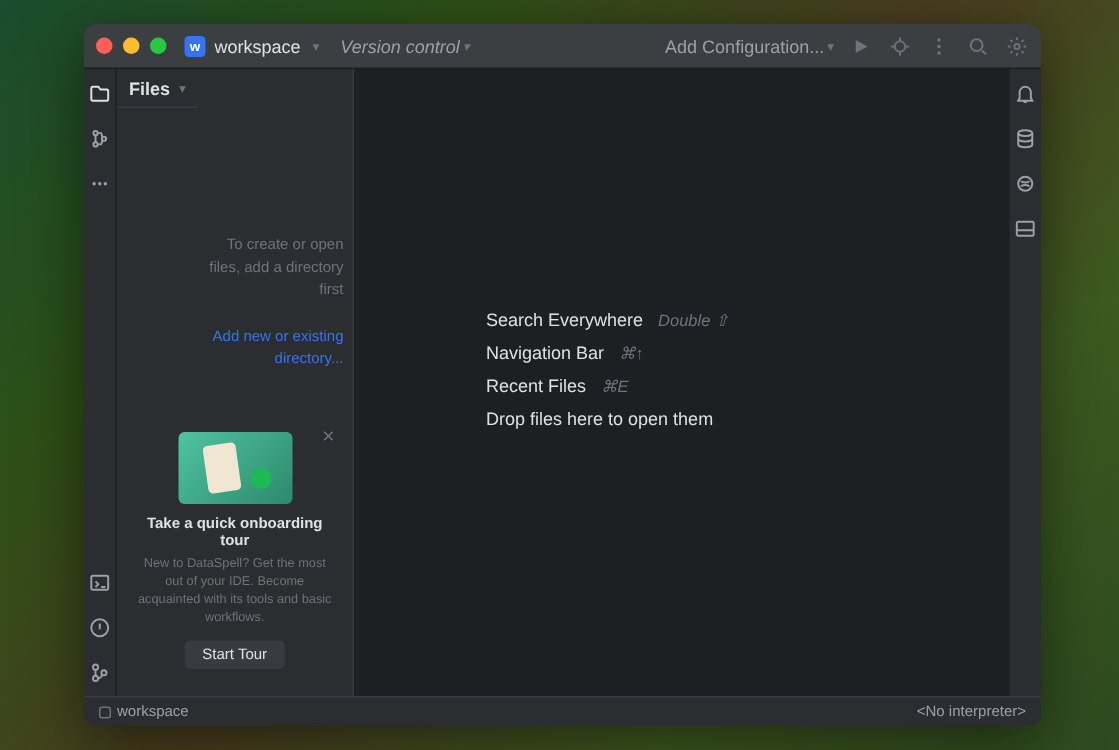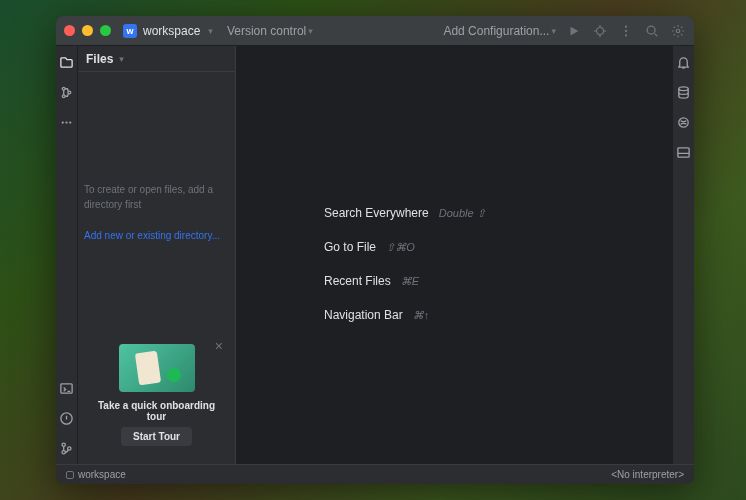--- a/index.html
+++ b/index.html
@@ -38,45 +38,45 @@
 .tl-red { background: #ff5f57; }
 .tl-yellow { background: #febc2e; }
 .tl-green { background: #28c840; }
 .proj-badge {
   width: 14px; height: 14px; background: #3574f0; border-radius: 3px;
   display: flex; align-items: center; justify-content: center;
   color: #fff; font-size: 9px; font-weight: 600;
 }
 .proj-name { color: #dfe1e5; font-size: 12px; }
 .chevron { color: #6f737a; font-size: 9px; margin-left: 2px; }
-.vcs { color: #9da0a8; font-size: 12px; margin-left: 8px; display: flex; align-items: center; }
+.vcs { color: #9da0a8; font-size: 12px; margin-left: 8px; display: flex; align-items: center; font-style: italic; }
 .titlebar-right { margin-left: auto; display: flex; align-items: center; gap: 10px; }
 .add-config { color: #9da0a8; font-size: 12px; display: flex; align-items: center; cursor: pointer; }
 .tb-icon { width: 16px; height: 16px; display: flex; align-items: center; justify-content: center; color: #6f737a; cursor: pointer; }
 .tb-icon svg { width: 14px; height: 14px; }
 .body-area { flex: 1; display: flex; overflow: hidden; }
 .left-rail {
   width: 22px; background: #2b2d30; border-right: 1px solid #1e1f22;
   display: flex; flex-direction: column; align-items: center; padding-top: 8px; gap: 14px;
 }
 .left-rail .rail-bottom { margin-top: auto; display: flex; flex-direction: column; gap: 14px; padding-bottom: 8px; align-items: center; }
 .rail-icon { width: 16px; height: 16px; color: #9da0a8; cursor: pointer; display: flex; align-items: center; justify-content: center; }
 .rail-icon.active { color: #dfe1e5; }
 .rail-icon svg { width: 15px; height: 15px; }
 .sidebar {
   width: 158px; background: #2b2d30; border-right: 1px solid #393b40;
-  display: flex; flex-direction: column; position: relative;
+  display: flex; flex-direction: row; position: relative;
 }
 .sidebar-header {
   height: 26px; display: flex; align-items: center; padding: 0 8px;
   border-bottom: 1px solid #393b40; gap: 4px;
 }
 .sidebar-title { color: #dfe1e5; font-size: 12px; font-weight: 600; }
 .sidebar-empty {
-  padding: 110px 6px 0; text-align: left; font-size: 10px; line-height: 1.5;
+  padding: 110px 6px 0; text-align: right; font-size: 10px; line-height: 1.5;
 }
 .empty-text { color: #6f737a; }
 .empty-link { color: #3574f0; cursor: pointer; margin-top: 16px; }
 .onboarding-card {
   position: absolute; bottom: 8px; left: 8px; right: 8px;
   background: #2b2d30; border-radius: 6px; padding: 8px 6px 10px;
   text-align: center;
 }
 .onboarding-close { position: absolute; top: 2px; right: 4px; color: #6f737a; font-size: 14px; cursor: pointer; }
 .onboarding-img {
@@ -89,26 +89,26 @@
   background: #f0e6d2; border-radius: 3px; transform: rotate(-8deg);
 }
 .onboarding-img::after {
   content: ''; position: absolute; right: 14px; bottom: 10px; width: 14px; height: 14px;
   background: #1db954; border-radius: 50%;
 }
 .onboarding-title { color: #dfe1e5; font-size: 10px; font-weight: 600; margin-bottom: 4px; }
 .onboarding-desc { color: #6f737a; font-size: 8.5px; line-height: 1.4; margin-bottom: 8px; }
 .onboarding-btn {
   background: #393b40; color: #dfe1e5; border: none; padding: 4px 12px;
-  border-radius: 4px; font-size: 10px; cursor: pointer; font-weight: bold;
+  border-radius: 4px; font-size: 10px; cursor: pointer;
 }
 .editor-area { flex: 1; background: #1e1f22; position: relative; }
 .welcome-list {
   position: absolute; top: 160px; left: 88px;
-  display: flex; flex-direction: column; gap: 20px; justify-content: space-between;
+  display: flex; flex-direction: column; gap: 8px; justify-content: space-between;
 }
 .welcome-row { display: flex; align-items: center; gap: 10px; font-size: 12px; }
 .welcome-label { color: #dfe1e5; cursor: pointer; }
 .welcome-shortcut { color: #6f737a; font-size: 11px; font-style: italic; }
 .right-rail {
   width: 22px; background: #2b2d30; border-left: 1px solid #1e1f22;
   display: flex; flex-direction: column; align-items: center; padding-top: 8px; gap: 14px;
 }
 .statusbar {
   height: 20px; background: #2b2d30; border-top: 1px solid #393b40;
@@ -226,41 +226,41 @@
         <span class="chevron">▾</span>
       </div>
       <div class="sidebar-empty">
         <div class="empty-text">To create or open files, add a directory first</div>
         <div class="empty-link">Add new or existing directory...</div>
       </div>
       <div class="onboarding-card">
         <div class="onboarding-close">×</div>
         <div class="onboarding-img"></div>
         <div class="onboarding-title">Take a quick onboarding tour</div>
+        <div class="onboarding-desc">New to DataSpell? Get the most out of your IDE. Become acquainted with its tools and basic workflows.</div>
         <button class="onboarding-btn">Start Tour</button>
       </div>
     </div>
 
     <div class="editor-area">
       <div class="welcome-list">
         <div class="welcome-row">
           <span class="welcome-label">Search Everywhere</span>
           <span class="welcome-shortcut">Double ⇧</span>
         </div>
         <div class="welcome-row">
-          <span class="welcome-label">Go to File</span>
-          <span class="welcome-shortcut">⇧⌘O</span>
+          <span class="welcome-label">Navigation Bar</span>
+          <span class="welcome-shortcut">⌘↑</span>
         </div>
         <div class="welcome-row">
           <span class="welcome-label">Recent Files</span>
           <span class="welcome-shortcut">⌘E</span>
         </div>
         <div class="welcome-row">
-          <span class="welcome-label">Navigation Bar</span>
-          <span class="welcome-shortcut">⌘↑</span>
+          <span class="welcome-label">Drop files here to open them</span>
         </div>
       </div>
     </div>
 
     <div class="right-rail">
       <div class="rail-icon">
           <svg viewBox="0 0 16 16" fill="none" stroke="currentColor" stroke-width="1.4">
             <path d="M4 11V7a4 4 0 018 0v4l1 2H3l1-2zM7 13a1 1 0 002 0"></path>
           </svg>
         </div>

